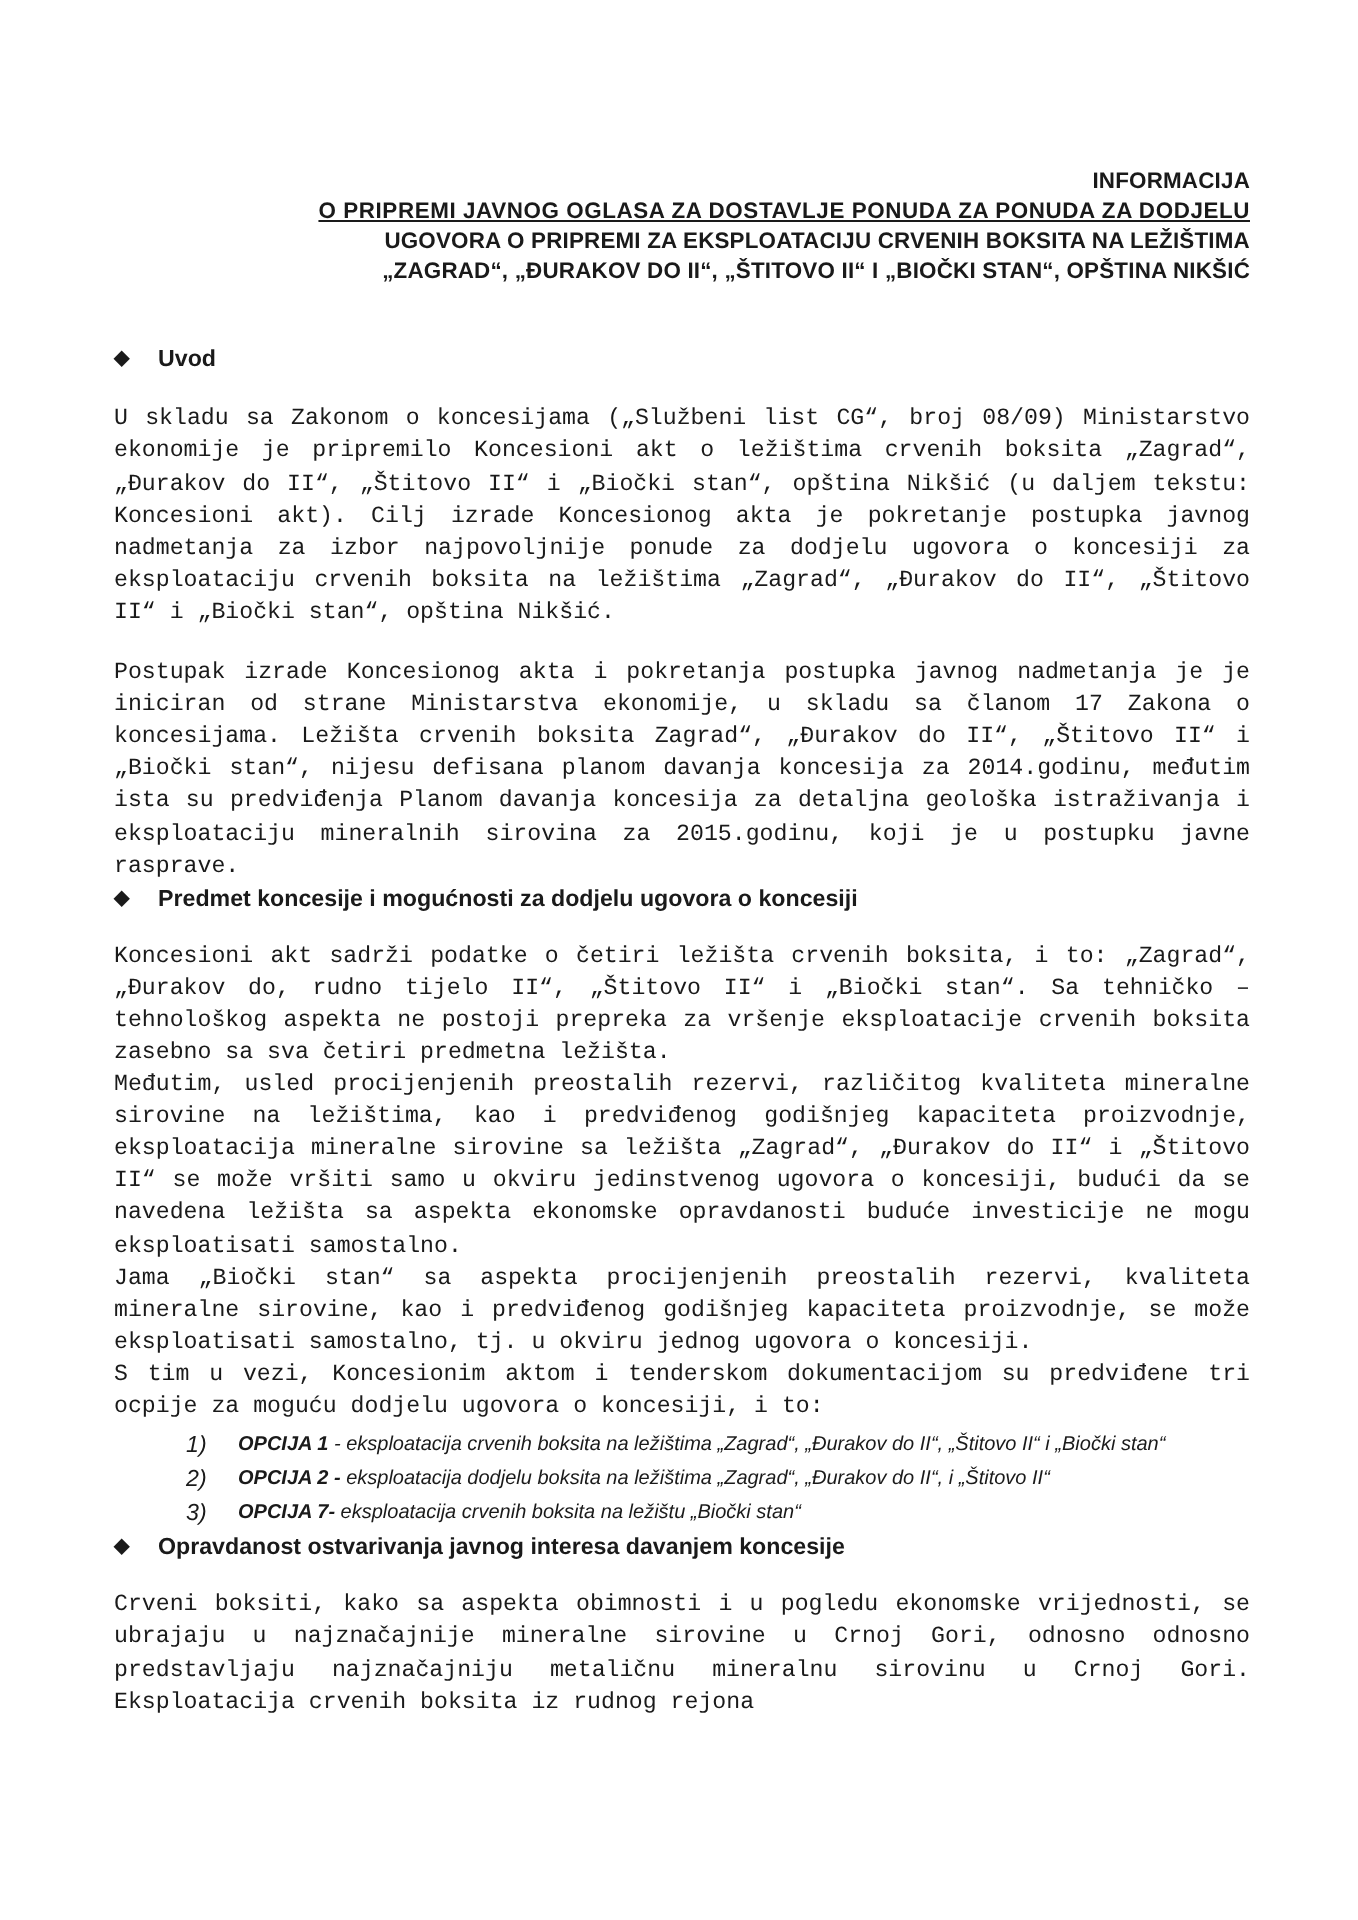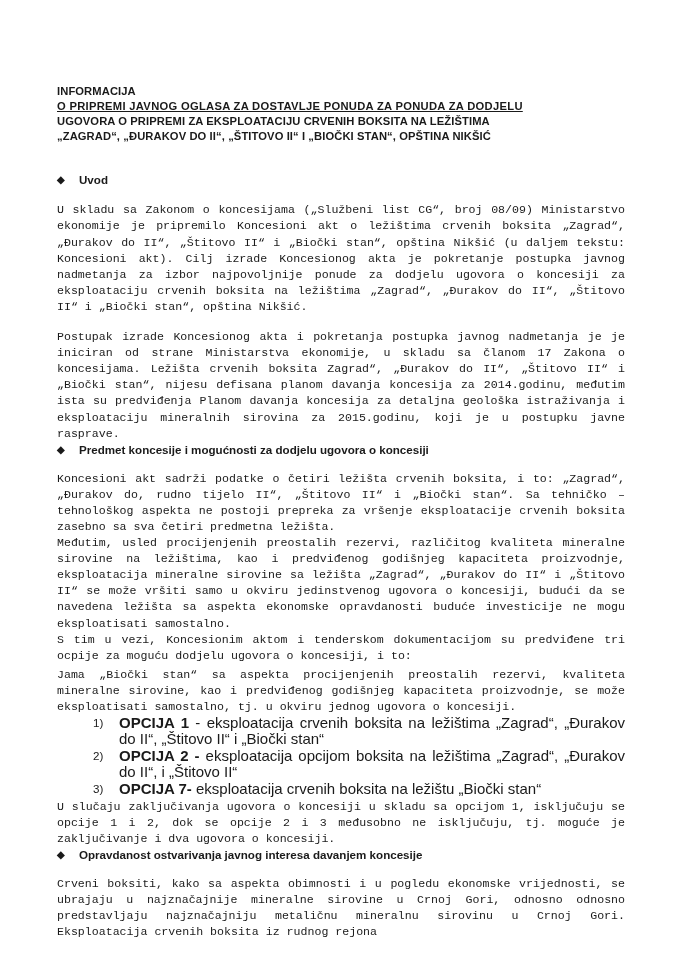--- a/index.html
+++ b/index.html
@@ -16,21 +16,21 @@
   }
   .page {
     position: relative;
     width: 679px;
     height: 960px;
     background: #ffffff;
     box-sizing: border-box;
     padding: 84px 54px 0 57px;
   }
   .doc-title {
-    text-align: left;
+    text-align: right;
     font-weight: bold;
     font-size: 11.2px;
     line-height: 15.1px;
     letter-spacing: 0.1px;
     margin: 0 0 28px 0;
   }
   .doc-title .tline { display: block; }
   .doc-title .tline-1 { letter-spacing: 0.3px; text-decoration: underline; }
 
   .section-heading {
@@ -67,24 +67,25 @@
   ol.options-list {
     margin: 0 0 0 0;
     padding: 0 0 0 36px;
     list-style: none;
     counter-reset: opt;
   }
   ol.options-list li {
     counter-increment: opt;
     position: relative;
     text-align: justify;
-    font-size: 15px;
+    font-size: 10px;
     line-height: 16.1px;
     padding-left: 26px;
     margin: 0 0 1px 0;
+    font-style: italic;
   }
   ol.options-list li::before {
     content: counter(opt) ")";
     position: absolute;
     left: 0;
     top: 0;
     font-size: 11.6px;
     line-height: 16.1px;
   }
   ol.options-list li b { font-weight: bold; }
@@ -111,30 +112,29 @@
   <p class="body-text">U skladu sa Zakonom o koncesijama („Službeni list CG“, broj 08/09) Ministarstvo ekonomije je pripremilo Koncesioni akt o ležištima crvenih boksita „Zagrad“, „Đurakov do II“, „Štitovo II“ i „Biočki stan“, opština Nikšić (u daljem tekstu: Koncesioni akt). Cilj izrade Koncesionog akta je pokretanje postupka javnog nadmetanja za izbor najpovoljnije ponude za dodjelu ugovora o koncesiji za eksploataciju crvenih boksita na ležištima „Zagrad“, „Đurakov do II“, „Štitovo II“ i „Biočki stan“, opština Nikšić.</p>
   <p class="body-text no-gap">Postupak izrade Koncesionog akta i pokretanja postupka javnog nadmetanja je je iniciran od strane Ministarstva ekonomije, u skladu sa članom 17 Zakona o koncesijama. Ležišta crvenih boksita Zagrad“, „Đurakov do II“, „Štitovo II“ i „Biočki stan“, nijesu defisana planom davanja koncesija za 2014.godinu, međutim ista su predviđenja Planom davanja koncesija za detaljna geološka istraživanja i eksploataciju mineralnih sirovina za 2015.godinu, koji je u postupku javne rasprave.</p>
 
   <div class="section-heading tight">
     <span class="bullet">◆</span>
     <span>Predmet koncesije i mogućnosti za dodjelu ugovora o koncesiji</span>
   </div>
 
   <p class="body-text no-gap">Koncesioni akt sadrži podatke o četiri ležišta crvenih boksita, i to: „Zagrad“, „Đurakov do, rudno tijelo II“, „Štitovo II“ i „Biočki stan“. Sa tehničko – tehnološkog aspekta ne postoji prepreka za vršenje eksploatacije crvenih boksita zasebno sa sva četiri predmetna ležišta.</p>
   <p class="body-text no-gap">Međutim, usled procijenjenih preostalih rezervi, različitog kvaliteta mineralne sirovine na ležištima, kao i predviđenog godišnjeg kapaciteta proizvodnje, eksploatacija mineralne sirovine sa ležišta „Zagrad“, „Đurakov do II“ i „Štitovo II“ se može vršiti samo u okviru jedinstvenog ugovora o koncesiji, budući da se navedena ležišta sa aspekta ekonomske opravdanosti buduće investicije ne mogu eksploatisati samostalno.</p>
+  <p class="body-text no-gap">Jama „Biočki stan“ sa aspekta procijenjenih preostalih rezervi, kvaliteta mineralne sirovine, kao i predviđenog godišnjeg kapaciteta proizvodnje, se može eksploatisati samostalno, tj. u okviru jednog ugovora o koncesiji.</p>
   <p class="body-text gap-sm">S tim u vezi, Koncesionim aktom i tenderskom dokumentacijom su predviđene tri ocpije za moguću dodjelu ugovora o koncesiji, i to:</p>
-  <p class="body-text no-gap">Jama „Biočki stan“ sa aspekta procijenjenih preostalih rezervi, kvaliteta mineralne sirovine, kao i predviđenog godišnjeg kapaciteta proizvodnje, se može eksploatisati samostalno, tj. u okviru jednog ugovora o koncesiji.</p>
 
   <ol class="options-list">
     <li><b>OPCIJA 1</b><span> - eksploatacija crvenih boksita na ležištima „Zagrad“, „Đurakov do II“, „Štitovo II“ i „Biočki stan“</span></li>
-    <li><b>OPCIJA 2 -</b><span> eksploatacija opcijom boksita na ležištima „Zagrad“, „Đurakov do II“, i „Štitovo II“</span></li>
+    <li><b>OPCIJA 2 -</b><span> eksploatacija dodjelu boksita na ležištima „Zagrad“, „Đurakov do II“, i „Štitovo II“</span></li>
     <li><b>OPCIJA 7-</b><span> eksploatacija crvenih boksita na ležištu „Biočki stan“</span></li>
   </ol>
 
-  <p class="body-text no-gap">U slučaju zaključivanja ugovora o koncesiji u skladu sa opcijom 1, isključuju se opcije 1 i 2, dok se opcije 2 i 3 međusobno ne isključuju, tj. moguće je zaključivanje i dva ugovora o koncesiji.</p>
 
   <div class="section-heading compact">
     <span class="bullet">◆</span>
     <span>Opravdanost ostvarivanja javnog interesa davanjem koncesije</span>
   </div>
 
   <p class="body-text last-para">Crveni boksiti, kako sa aspekta obimnosti i u pogledu ekonomske vrijednosti, se ubrajaju u najznačajnije mineralne sirovine u Crnoj Gori, odnosno odnosno predstavljaju najznačajniju metaličnu mineralnu sirovinu u Crnoj Gori. Eksploatacija crvenih boksita iz rudnog rejona</p>
 
 </div>
 

